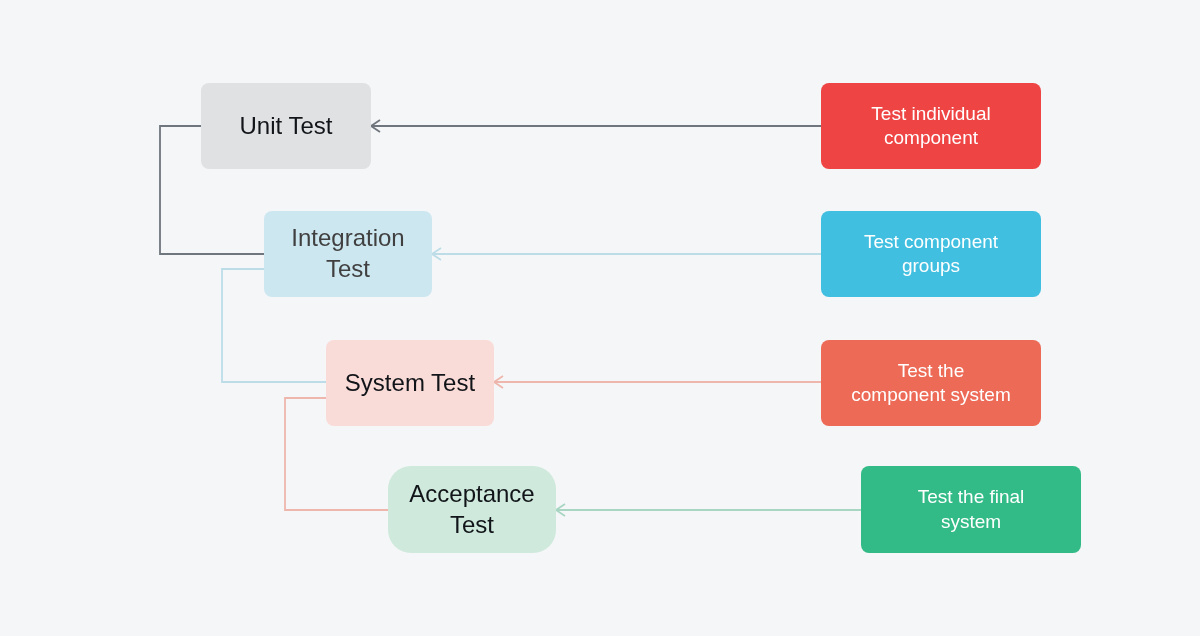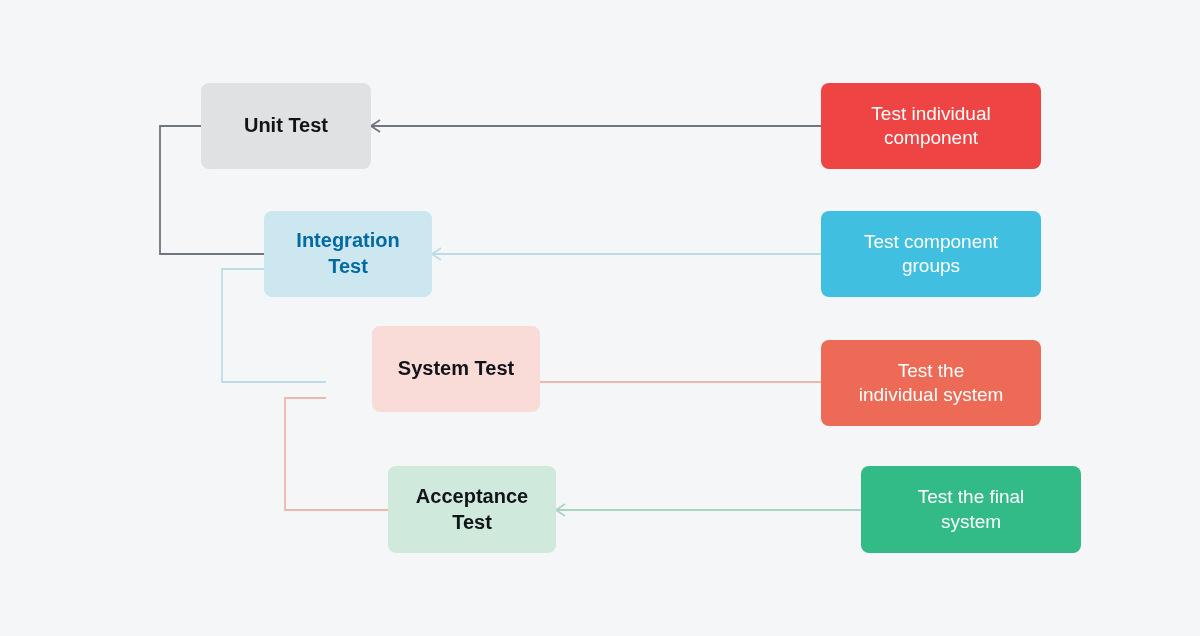--- a/index.html
+++ b/index.html
@@ -35,28 +35,27 @@
     display: flex;
     align-items: center;
     justify-content: center;
     text-align: center;
     line-height: 1.28;
     padding: 6px 10px;
     white-space: pre-line;
   }
   
   .stage {
-    font-size: 20px;
+    font-size: 24px;
     color: #111418;
-    font-weight: bold;
   }
   .stage-unit        { background: #e0e1e3; }
   .stage-integration { background: #cde7f0; }
   .stage-system      { background: #f9dcd8; }
-  .stage-acceptance  { background: #cfe9dc; }
+  .stage-acceptance  { background: #cfe9dc; border-radius: 23px; }
 
   
   .desc {
     font-size: 19px;
     color: #ffffff;
     font-weight: 400;
   }
   .desc-black  { background: #0d0d0f; }
   .desc-blue   { background: #41bfe0; align-items: center; }
   .desc-red    { background: #ec6a56; }
@@ -76,28 +75,28 @@
       <polyline points="264,269 222,269 222,382 326,382" fill="none" stroke="#bcdde8" stroke-width="1.8" stroke-linejoin="miter" stroke-linecap="butt"></polyline>
       <polyline points="1041,382 494,382" fill="none" stroke="#eeb6ac" stroke-width="1.8" stroke-linejoin="miter" stroke-linecap="butt"></polyline>
       <polyline points="503,376 494,382 503,388" fill="none" stroke="#eeb6ac" stroke-width="1.8" stroke-linejoin="miter" stroke-linecap="butt"></polyline>
       <polyline points="326,398 285,398 285,510 388,510" fill="none" stroke="#eeb6ac" stroke-width="1.8" stroke-linejoin="miter" stroke-linecap="butt"></polyline>
       <polyline points="1041,510 556,510" fill="none" stroke="#a8d6c3" stroke-width="1.8" stroke-linejoin="miter" stroke-linecap="butt"></polyline>
       <polyline points="565,504 556,510 565,516" fill="none" stroke="#a8d6c3" stroke-width="1.8" stroke-linejoin="miter" stroke-linecap="butt"></polyline>
     </svg>
 
   <div id="node-layer">
       <div class="node stage stage-unit" style="left: 201px; top: 83px; width: 170px; height: 86px; background: rgb(224, 225, 227); color: rgb(17, 20, 24);"><span>Unit Test</span></div>
-      <div class="node stage stage-integration" style="left: 264px; top: 211px; width: 168px; height: 86px; background: rgb(205, 231, 240); color: #0369a1;"><span>Integration
+      <div class="node stage stage-integration" style="left: 264px; top: 211px; width: 168px; height: 86px; background: rgb(205, 231, 240); color: #404040;"><span>Integration
 Test</span></div>
-      <div class="node stage stage-system" style="left: 326px; top: 326px; width: 168px; height: 86px; background: rgb(249, 220, 216); color: rgb(17, 20, 24); margin-left: 46px;"><span>System Test</span></div>
+      <div class="node stage stage-system" style="left: 326px; top: 340px; width: 168px; height: 86px; background: rgb(249, 220, 216); color: rgb(17, 20, 24);"><span>System Test</span></div>
       <div class="node stage stage-acceptance" style="left: 388px; top: 466px; width: 168px; height: 87px; background: rgb(207, 233, 220); color: rgb(17, 20, 24);"><span>Acceptance
 Test</span></div>
       <div class="node desc desc-black" style="left: 821px; top: 83px; width: 220px; height: 86px; background: #ef4444; color: rgb(255, 255, 255);"><span>Test individual
 component</span></div>
       <div class="node desc desc-blue" style="left: 821px; top: 211px; width: 220px; height: 86px; background: rgb(65, 191, 224); color: rgb(255, 255, 255);"><span>Test component
 groups</span></div>
       <div class="node desc desc-red" style="left: 821px; top: 340px; width: 220px; height: 86px; background: rgb(236, 106, 86); color: rgb(255, 255, 255);"><span>Test the
-individual system</span></div>
+component system</span></div>
       <div class="node desc desc-green" style="left: 821px; top: 466px; width: 220px; height: 87px; background: rgb(50, 187, 135); color: rgb(255, 255, 255);"><span>Test the final
 system</span></div>
     </div>
 
 </div>
 
 </body></html>

